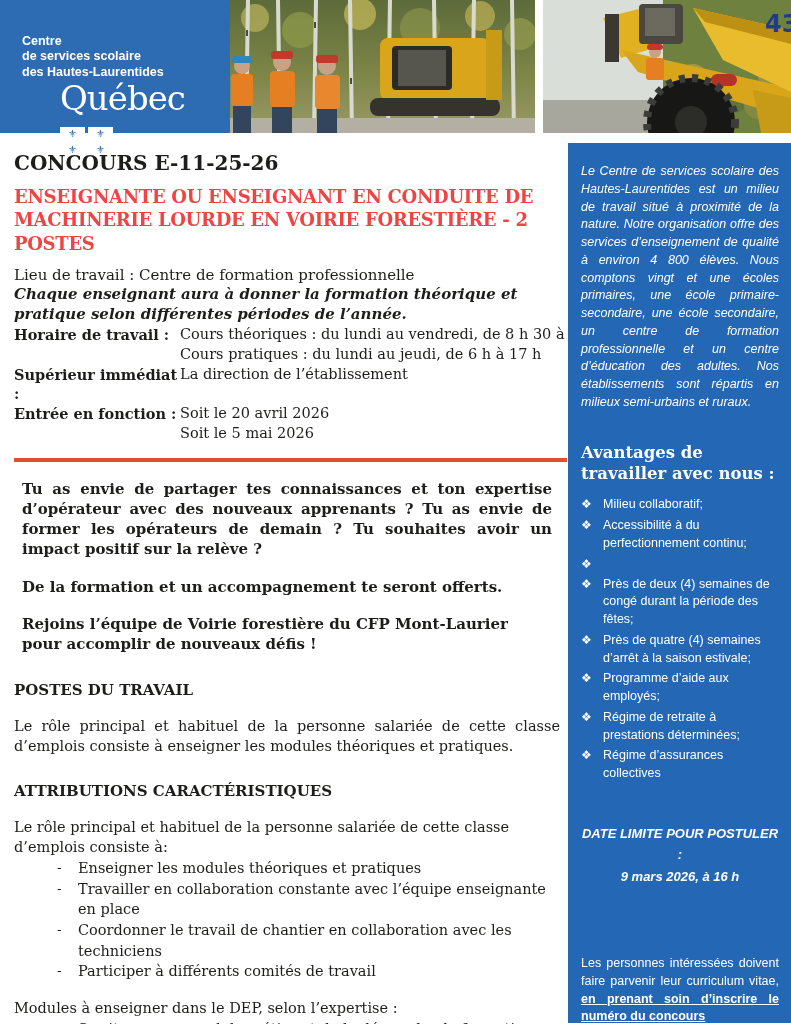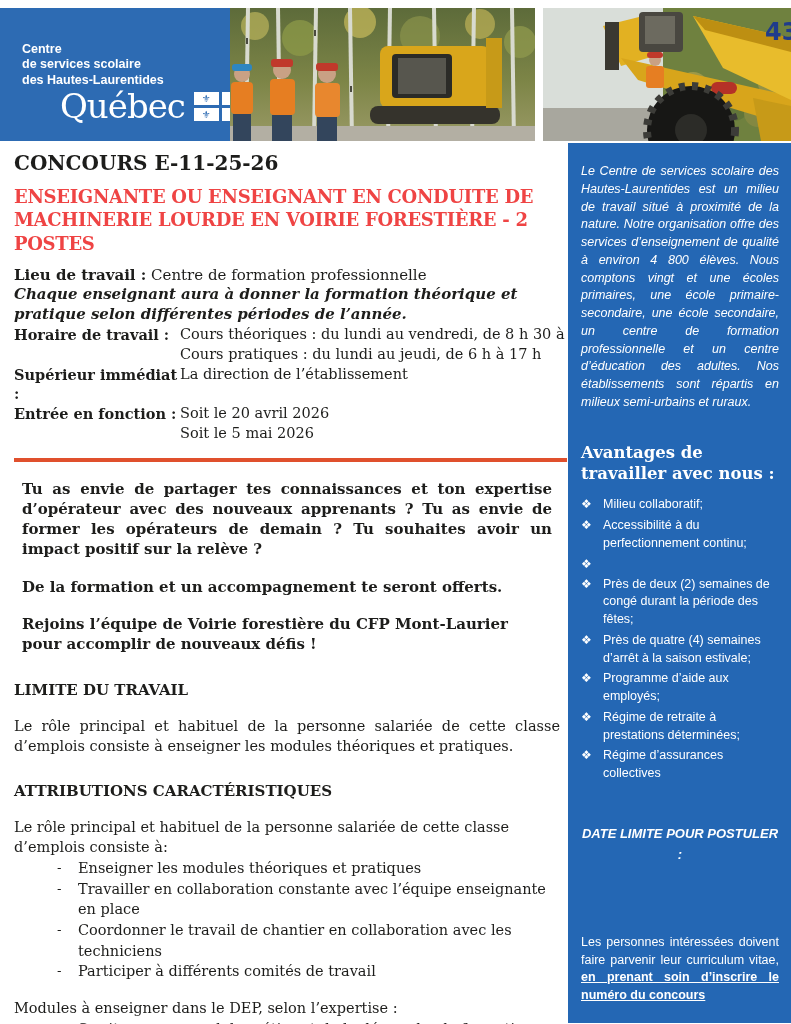--- a/index.html
+++ b/index.html
@@ -1,39 +1,39 @@
 <!DOCTYPE html>
 <html lang="fr"><head>
 <meta charset="utf-8">
 <style>
   html,body{margin:0;padding:0;background:#ffffff;}
   .page{position:relative;width:791px;height:1024px;background:#fff;overflow:hidden;
         font-family:"DejaVu Serif",serif;color:#1d1d1b;}
 
   
-  .header{position:absolute;top:8px;left:0;width:791px;height:133px;display:flex;}
+  .header{position:absolute;top:0;left:0;width:791px;height:133px;display:flex;}
   .logo-box{width:230px;height:133px;background:#2d6bb3;box-sizing:border-box;
             padding:34px 0 0 22px;color:#fff;font-family:"Liberation Sans",sans-serif;}
   .org-line{font-size:12.5px;font-weight:bold;line-height:1.22;}
-  .wordmark-row{display:flex;align-items:flex-start;gap:9px;padding-left:38px;margin-top:1px;}
+  .wordmark-row{display:flex;align-items:flex-start;gap:9px;padding-left:38px;margin-top:1px;flex-direction:column;}
   .wordmark{font-family:"DejaVu Serif",serif;font-size:34px;line-height:1;letter-spacing:-1px;}
   .flag{display:grid;grid-template-columns:25px 25px;grid-auto-rows:13px;gap:3px;margin-top:3px;}
   .flag-cell{background:#fff;color:#2d6bb3;font-size:10px;line-height:13px;text-align:center;
              font-family:"DejaVu Sans",sans-serif;}
   .photo{height:133px;display:block;}
   .photo-gap{width:8px;background:#fff;height:133px;}
 
   
   .main{position:absolute;left:0;top:133px;width:568px;box-sizing:border-box;
         padding:18px 8px 0 14px;}
   .concours{font-size:20px;font-weight:bold;margin:0 0 10px;}
   .job-title{font-size:18px;font-weight:bold;color:#ef4444;letter-spacing:-0.3px;
              max-width:545px;line-height:1.3;margin:0 0 11px;}
   .lieu{font-size:15px;margin:0;}
-  .lieu .lbl{font-weight:bold;margin-top:12px;}
+  .lieu .lbl{font-weight:normal;margin-top:12px;}
   .note{font-style:italic;font-weight:bold;font-size:15px;line-height:1.3;margin:1px 0 1px;max-width:548px;}
   .info{display:grid;grid-template-columns:166px 1fr;font-size:14.5px;line-height:1.36;}
   .info .label{font-weight:bold;}
   .info .val{white-space:nowrap;}
   .rule{border:0;height:4px;background:#e0502d;margin:15px 0 0;width:553px;}
   .pitch{font-weight:bold;font-size:15px;line-height:1.32;margin:18px 8px 0;max-width:551px;}
   .justify{text-align:justify;}
   .section-head{font-size:15px;font-weight:bold;margin:26px 0 0;}
   .body-p{font-size:14.5px;line-height:1.35;margin:18px 0 0;max-width:551px;}
   ul.plain{list-style:none;margin:1px 0 0;padding:0;}
@@ -197,21 +197,21 @@
         <div class="label"></div>
         <div class="val">Soit le 5 mai 2026</div>
       </div>
 
     <hr class="rule">
 
     <p class="pitch justify">Tu as envie de partager tes connaissances et ton expertise d’opérateur avec des nouveaux apprenants ? Tu as envie de former les opérateurs de demain ? Tu souhaites avoir un impact positif sur la relève ?</p>
     <p class="pitch">De la formation et un accompagnement te seront offerts.</p>
     <p class="pitch">Rejoins l’équipe de Voirie forestière du CFP Mont-Laurier pour accomplir de nouveaux défis !</p>
 
-    <h3 class="section-head">LIMITE DU TRAVAIL</h3>
+    <h3 class="section-head">POSTES DU TRAVAIL</h3>
     <p class="body-p justify">Le rôle principal et habituel de la personne salariée de cette classe d’emplois consiste à enseigner les modules théoriques et pratiques.</p>
 
     <h3 class="section-head">ATTRIBUTIONS CARACTÉRISTIQUES</h3>
     <p class="body-p">Le rôle principal et habituel de la personne salariée de cette classe d’emplois consiste à:</p>
     <ul class="plain">
 
         <li>
           <span class="mark">-</span>
           <span>Enseigner les modules théoriques et pratiques</span>
         </li>
@@ -258,21 +258,21 @@
           <span class="diamond">❖</span>
           <span>Accessibilité à du perfectionnement continu;</span>
         </li>
 
         <li>
           <span class="diamond">❖</span>
         </li>
 
         <li>
           <span class="diamond">❖</span>
-          <span>Près de deux (2) semaines de congé durant la période des fêtes;</span>
+          <span>Près de deux (4) semaines de congé durant la période des fêtes;</span>
         </li>
 
         <li>
           <span class="diamond">❖</span>
           <span>Près de quatre (4) semaines d’arrêt à la saison estivale;</span>
         </li>
 
         <li>
           <span class="diamond">❖</span>
           <span>Programme d’aide aux employés;</span>
@@ -284,18 +284,19 @@
         </li>
 
         <li>
           <span class="diamond">❖</span>
           <span>Régime d’assurances collectives</span>
         </li>
       </ul>
 
     <div class="deadline">
       <div>DATE LIMITE POUR POSTULER :</div>
+      <div>9 mars 2026, à 16 h</div>
     </div>
 
     <p class="apply"><span>Les personnes intéressées doivent faire parvenir leur curriculum vitae, </span><strong>en prenant soin d’inscrire le numéro du concours</strong></p>
 
   </div>
 </div>
 
 </body></html>

